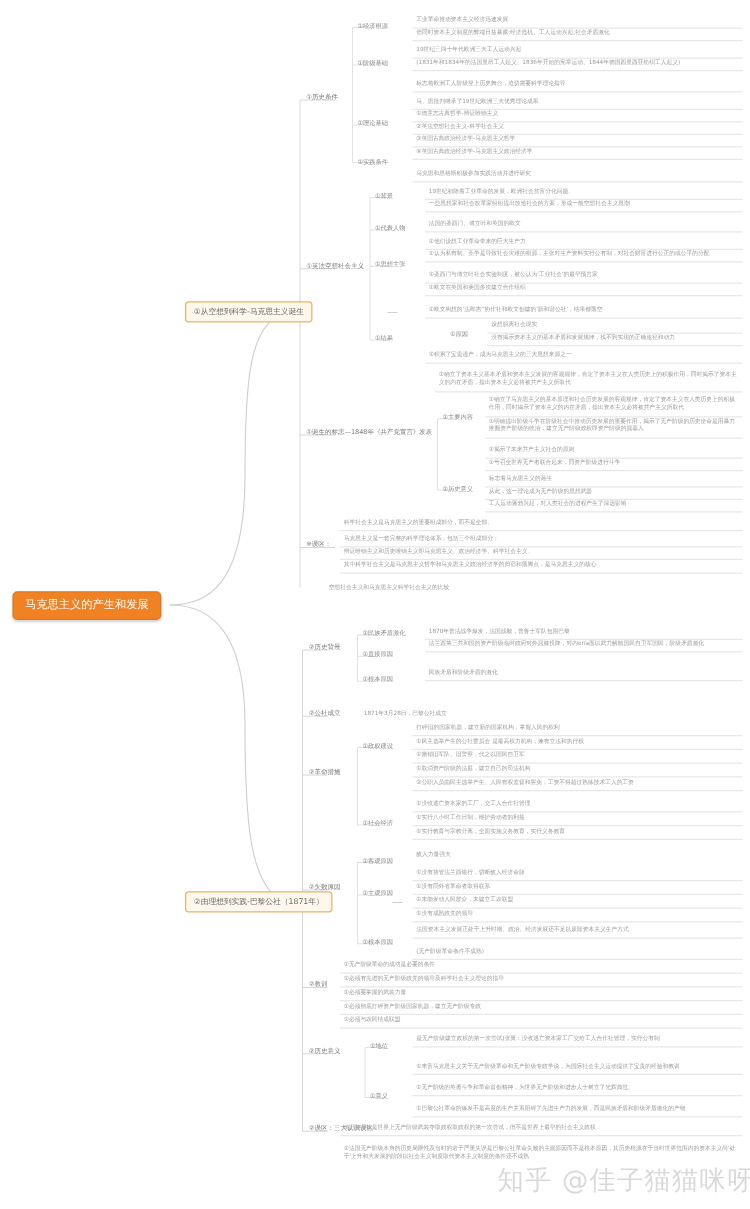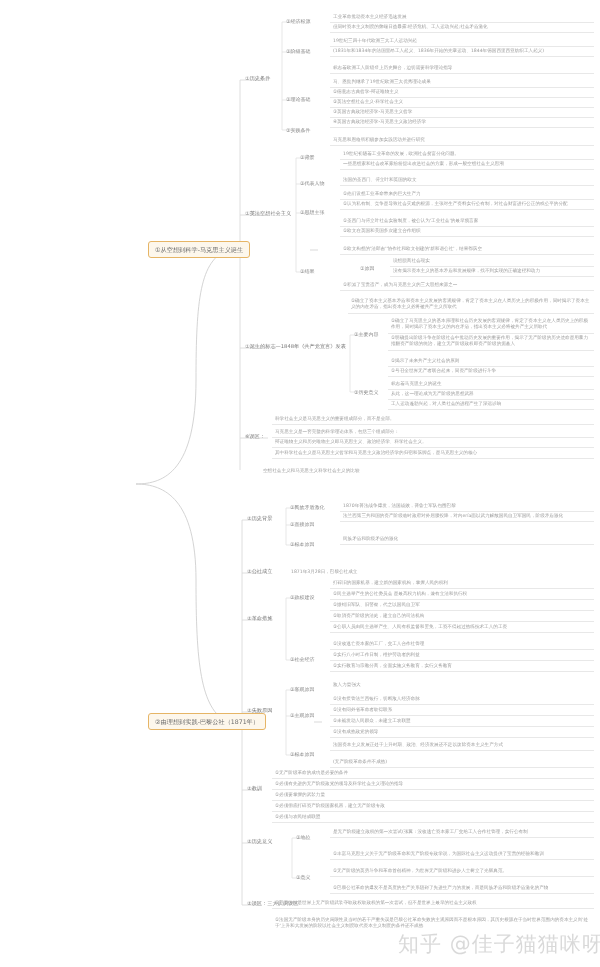--- a/index.html
+++ b/index.html
@@ -111,20 +111,21 @@
     <path d="M286 690 L 286 755" stroke="#dddddd" stroke-width="0.7" fill="none"></path>
     <path d="M286 690 L 302 690" stroke="#dddddd" stroke-width="0.7" fill="none"></path>
     <path d="M286 716 L 302 716" stroke="#dddddd" stroke-width="0.7" fill="none"></path>
     <path d="M286 755 L 302 755" stroke="#dddddd" stroke-width="0.7" fill="none"></path>
 
     <path d="M292 838 L 292 878" stroke="#dddddd" stroke-width="0.7" fill="none"></path>
     <path d="M292 838 L 308 838" stroke="#dddddd" stroke-width="0.7" fill="none"></path>
     <path d="M292 878 L 308 878" stroke="#dddddd" stroke-width="0.7" fill="none"></path>
   </svg>
 
+  <div class="node root" style="left:10px;top:473px;">马克思主义的产生和发展</div>
 
   <div class="node branch" style="left:148px;top:241px;">①从空想到科学-马克思主义诞生</div>
 
   <div class="node lvl2" style="left:243px;top:74px;">①历史条件</div>
   <div class="node lvl2" style="left:243px;top:209px;">①英法空想社会主义</div>
   <div class="node lvl2" style="left:243px;top:342px;">①诞生的标志—1848年《共产党宣言》发表</div>
   <div class="node lvl2" style="left:243px;top:432px;">※误区：</div>
 
   <div class="node lvl3" style="left:284px;top:17px;">①经济根源</div>
   <div class="node leaf" style="left:330px;top:12px;width:264px;">工业革命推动资本主义经济迅速发展</div>

